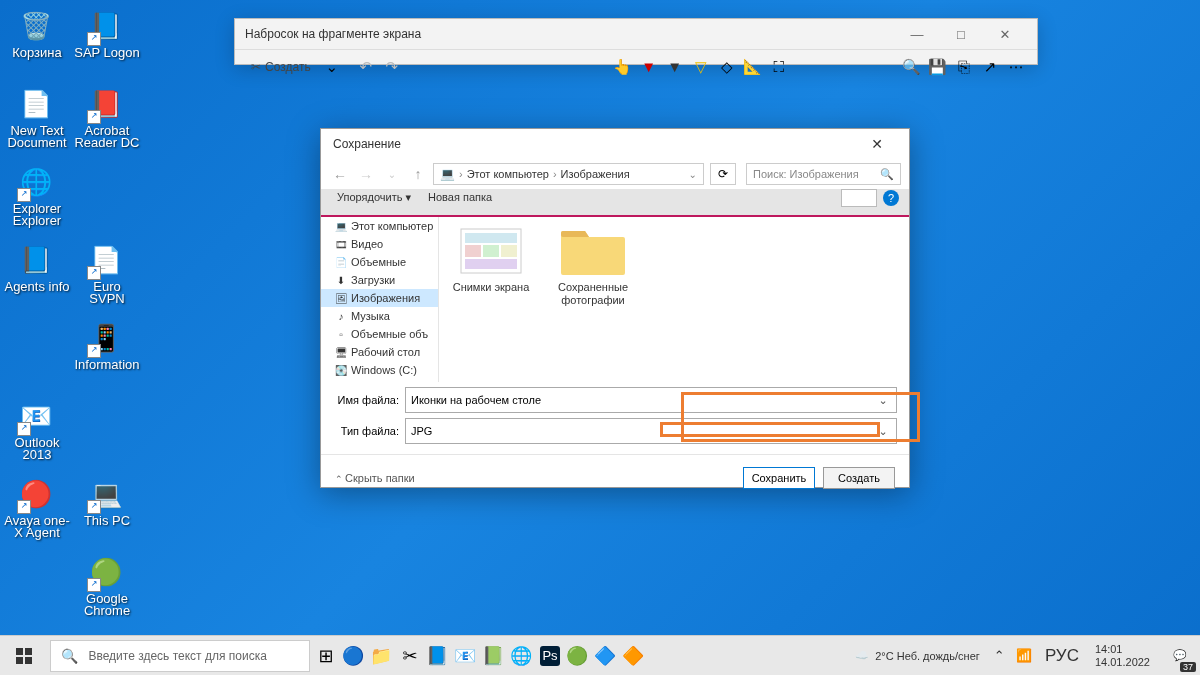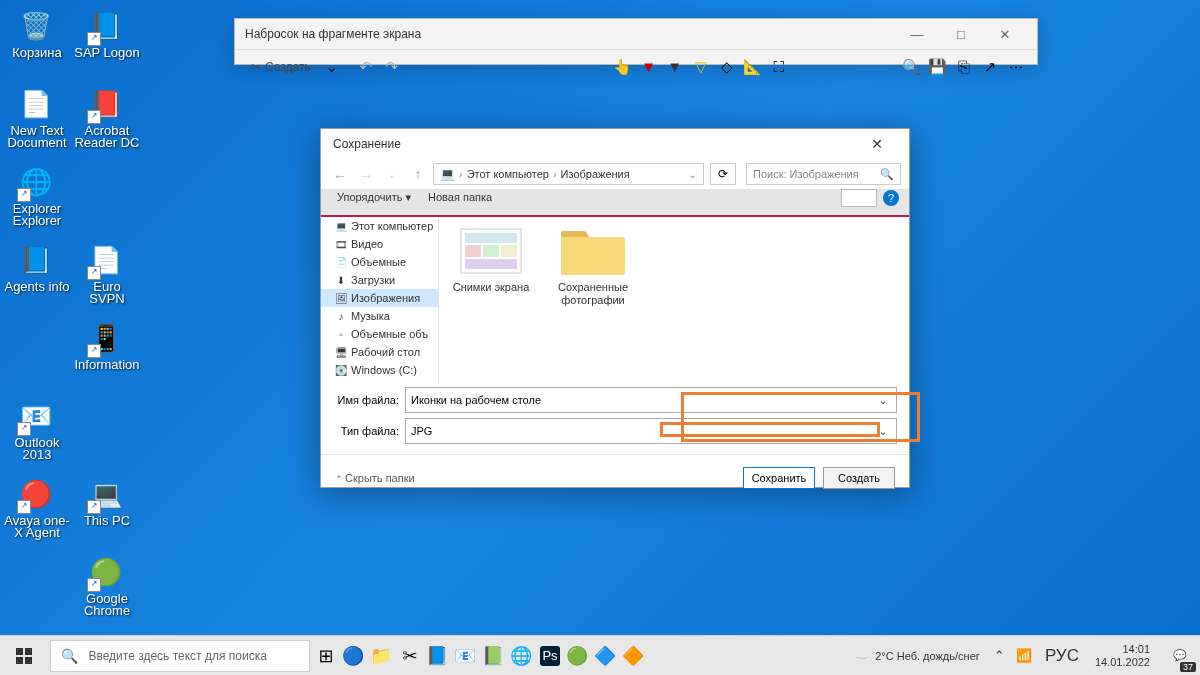--- a/index.html
+++ b/index.html
@@ -15,21 +15,21 @@
 .taskbar{position:absolute;bottom:0;left:0;width:1200px;height:40px;background:#e8e8e8;display:flex;align-items:center;border-top:1px solid #ccc;}
 .tb-start{width:48px;height:40px;display:flex;align-items:center;justify-content:center;cursor:pointer;}
 .tb-start svg{width:16px;height:16px;}
 .tb-search{width:260px;height:32px;margin:0 2px;background:#fff;border:1px solid #ccc;display:flex;align-items:center;padding:0 10px;color:#666;}
 .tb-search span.sico{margin-right:10px;font-size:14px;}
 .tb-apps{display:flex;height:40px;}
 .tb-app{width:28px;height:40px;display:flex;align-items:center;justify-content:center;cursor:pointer;font-size:18px;}
 .tb-tray{margin-left:auto;display:flex;align-items:center;height:40px;color:#333;font-size:11px;}
 .tb-weather{display:flex;align-items:center;padding:0 8px;cursor:pointer;}
 .tb-tray-ico{padding:0 6px;cursor:pointer;font-size:13px;}
-.tb-clock{text-align:right;padding:0 10px;line-height:13px;cursor:pointer;}
+.tb-clock{text-align:left;padding:0 10px;line-height:13px;cursor:pointer;}
 .tb-notif{width:40px;height:40px;display:flex;align-items:center;justify-content:center;position:relative;cursor:pointer;}
 .tb-notif .badge{position:absolute;bottom:4px;right:4px;background:#333;color:#fff;font-size:9px;padding:0 3px;border-radius:2px;}
 
 .snip{position:absolute;left:234px;top:18px;width:804px;height:47px;background:#f3f3f3;border:1px solid #bbb;box-shadow:0 4px 20px rgba(0,0,0,0.2);}
 .snip-title{height:30px;display:flex;align-items:center;padding:0 10px;font-size:12px;color:#333;}
 .snip-title .wbtns{margin-left:auto;display:flex;}
 .snip-title .wbtn{width:44px;height:28px;display:flex;align-items:center;justify-content:center;cursor:pointer;color:#666;font-size:13px;}
 .snip-tools{height:34px;display:flex;align-items:center;padding:0 8px;border-top:1px solid #ddd;}
 .snip-btn{padding:4px 8px;cursor:pointer;color:#444;font-size:12px;display:flex;align-items:center;gap:4px;}
 .snip-tool{width:26px;height:28px;display:flex;align-items:center;justify-content:center;cursor:pointer;font-size:15px;}

